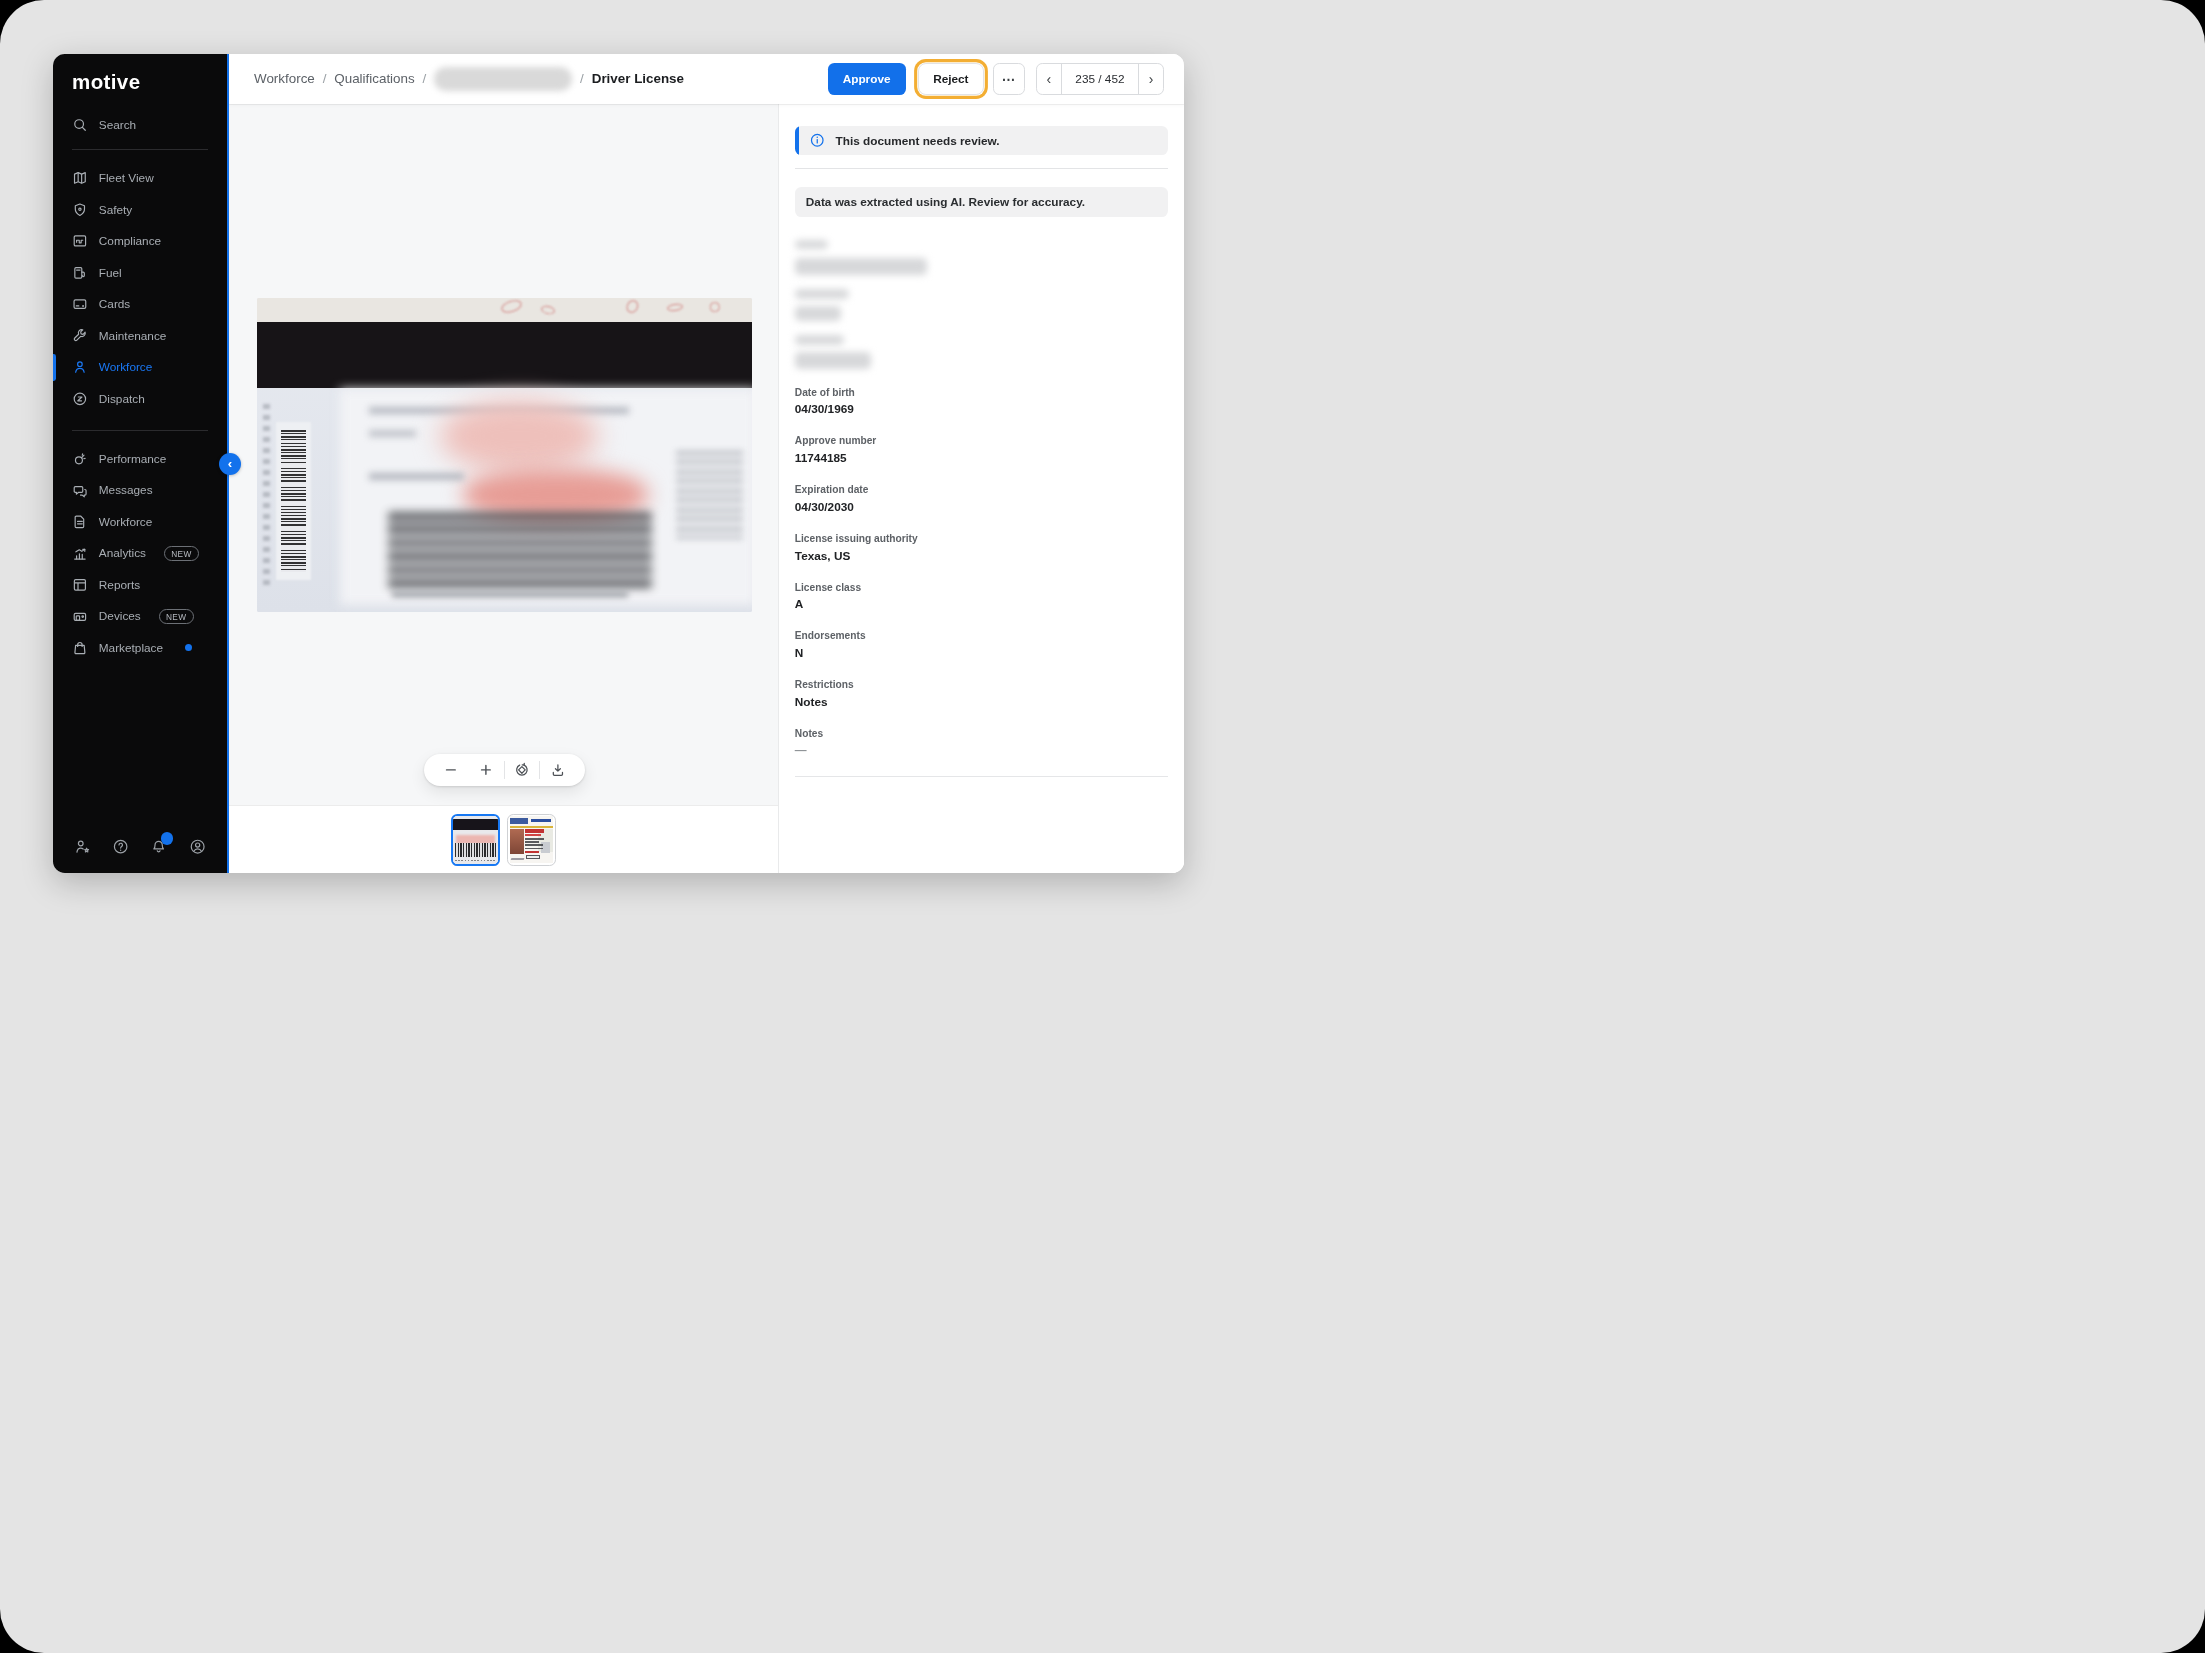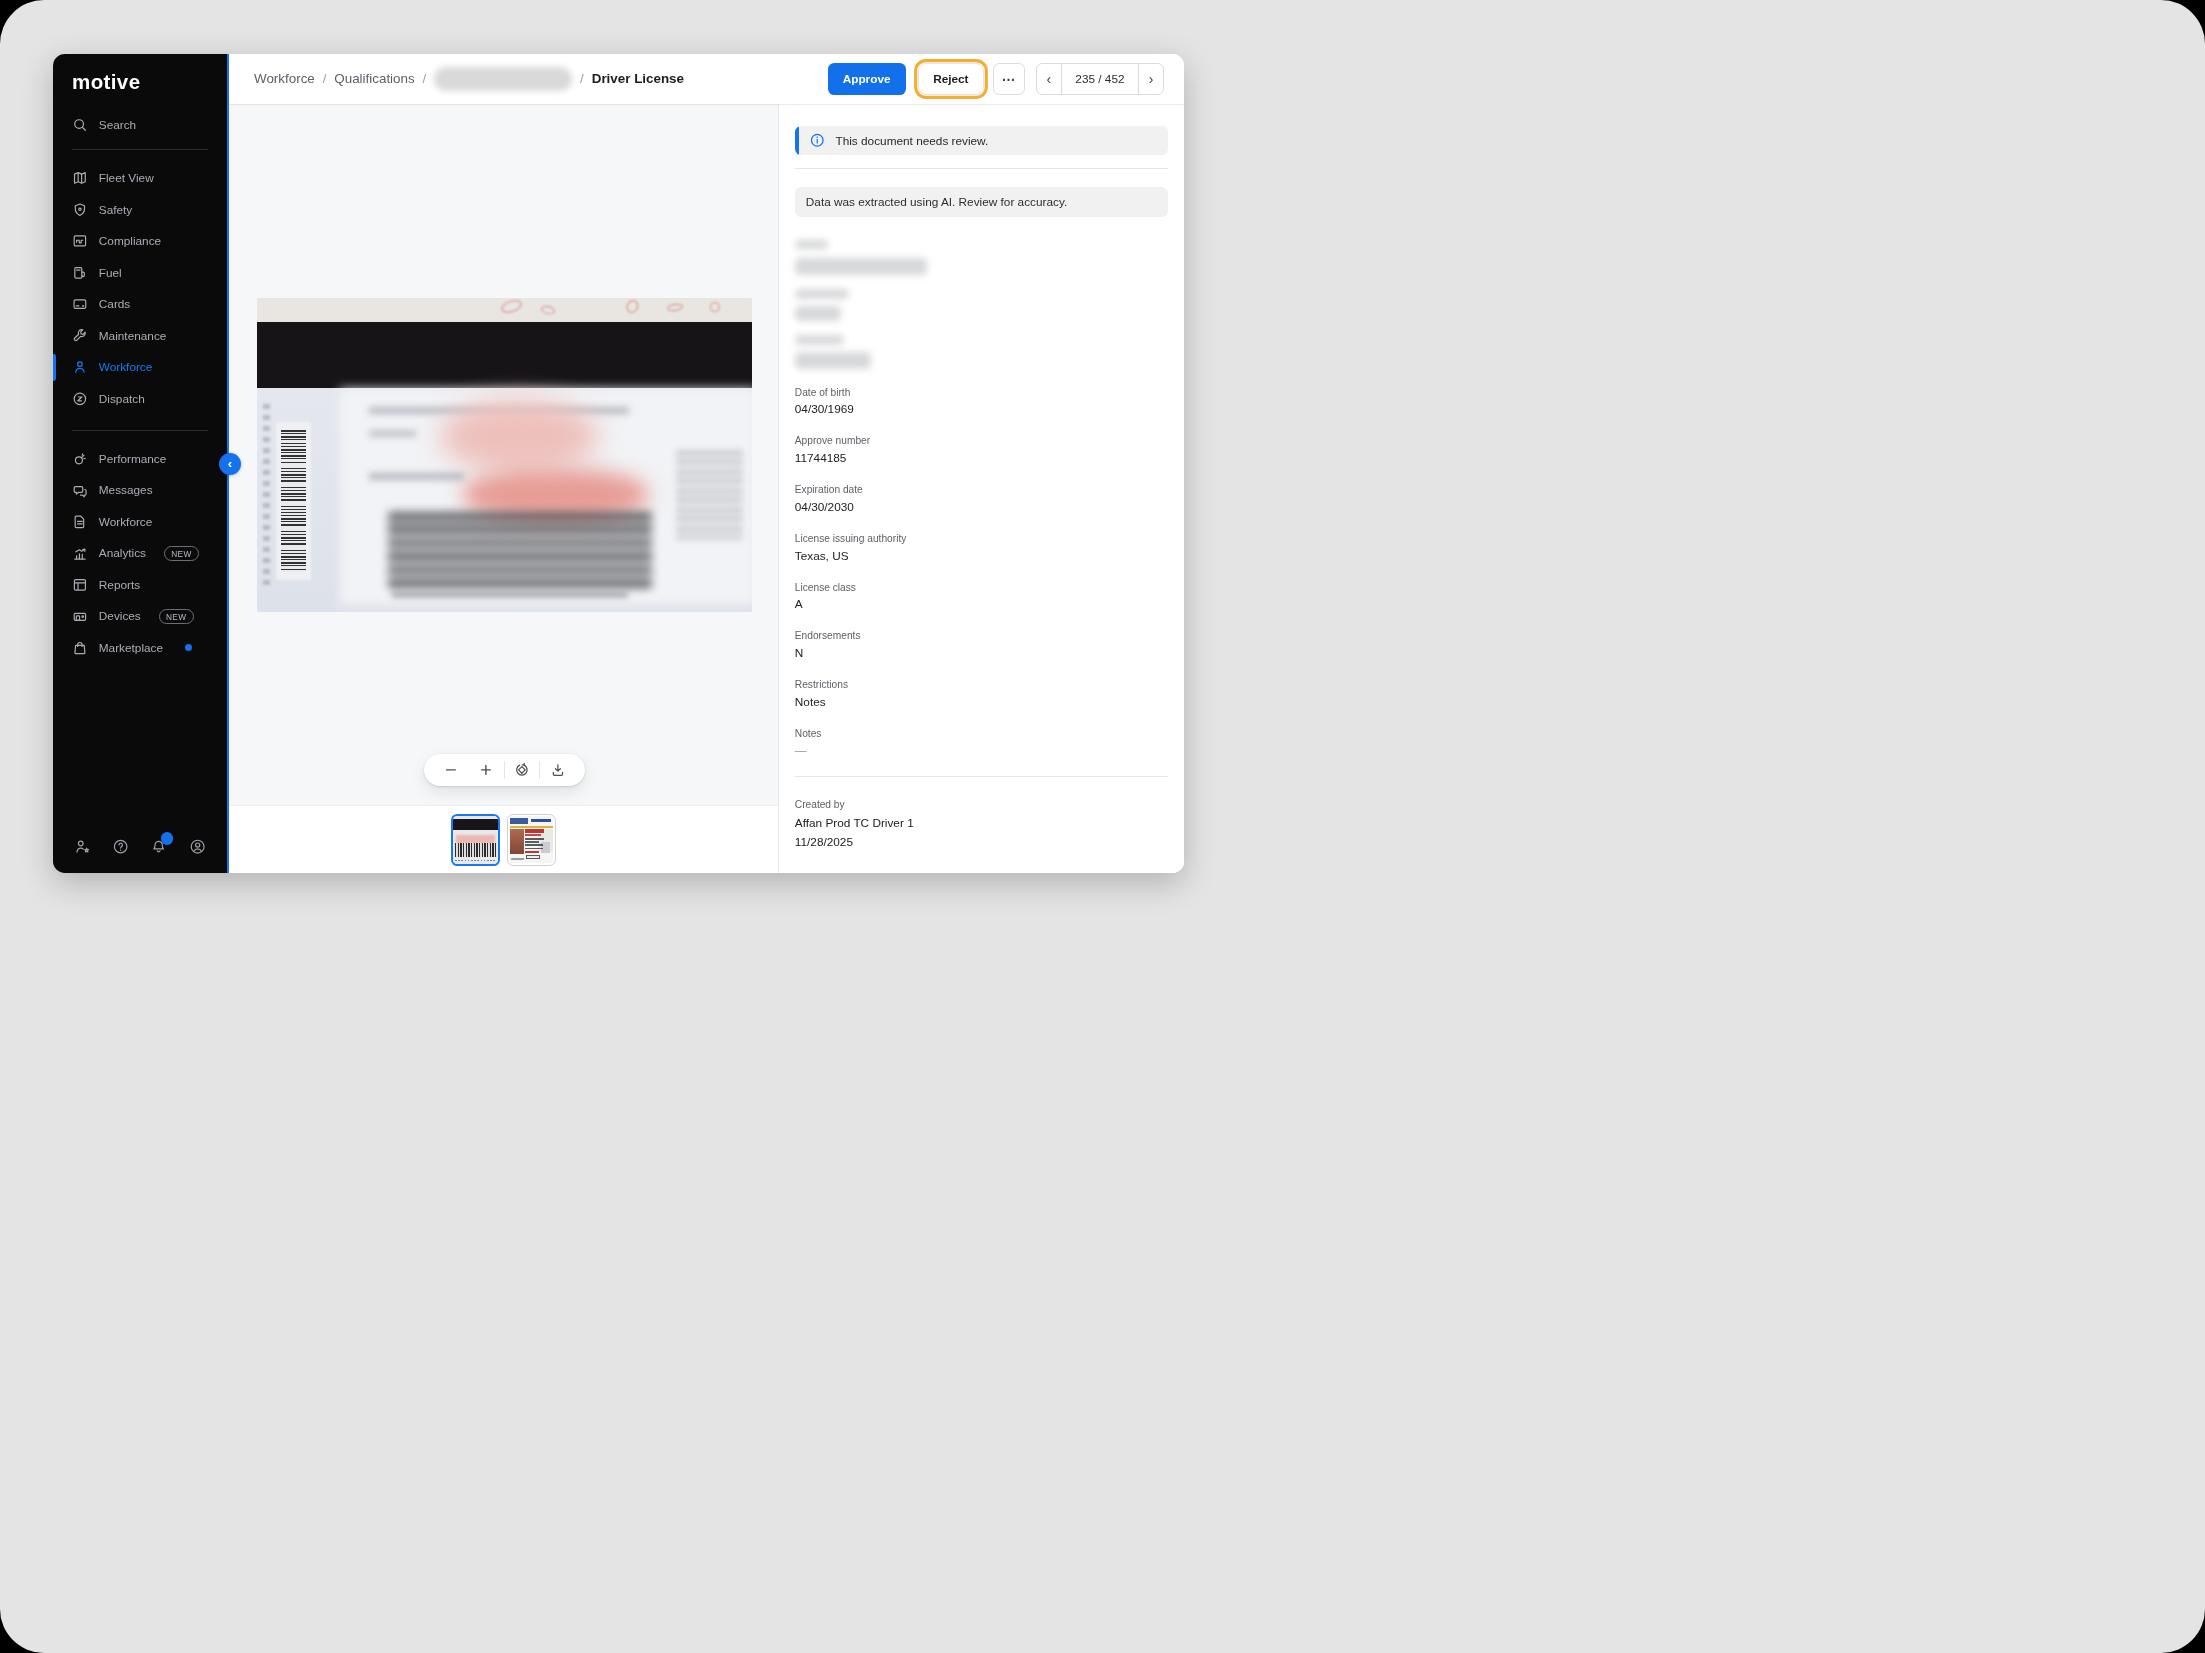--- a/index.html
+++ b/index.html
@@ -134,21 +134,21 @@
   .t2-l1 { top:22px; width:19px; } .t2-l2 { top:25px; width:14px; }
   .t2-l3 { top:28px; width:17.3px; } .t2-l4 { top:31.5px; width:17.3px; }
   .t2-dob { position:absolute; left:15.8px; top:35px; width:14px; height:2.4px; background:#c23333; }
   .t2-vet { position:absolute; left:16.5px; top:39px; width:14px; height:3.9px; border:0.8px solid #55565a;
             background:#eeeeee; }
   .t2-sig { position:absolute; left:1.6px; bottom:2.4px; width:12.6px; height:2.4px; background:#445; opacity:.5;
             transform:skewX(-20deg); }
 
   
   .panel { flex:1; background:#fff; border-left:0.8px solid #e9eaeb; padding:22px 16.5px 0 15.8px;
-           overflow:hidden; position:relative; }
+           overflow:hidden; position:relative;font-weight:bold; }
   .banner { position:relative; height:29px; border-radius:6.3px; background:#f1f1f2; display:flex;
             align-items:center; padding-left:14px; gap:10.2px; overflow:hidden; }
   .banner::before { content:""; position:absolute; left:0; top:0; bottom:0; width:3.9px;
                     background:#1372ec; border-radius:3.2px 0 0 3.2px; }
   .banner .ic { display:flex; width:16.5px; height:16.5px; color:#1372ec; }
   .banner-text { font-size:11.8px; color:#26282b; }
   .panel-divider { border-top:0.8px solid #e3e4e6; margin-top:12.6px; }
   .ai-note { margin-top:18px; height:30px; border-radius:6.3px; background:#f1f1f2; display:flex;
              align-items:center; padding-left:11px; font-size:11.8px; color:#2b2e31; }
   .redacted-block { margin-top:23.6px; }
@@ -554,23 +554,18 @@
             <div class="field-value">Notes</div>
           </div>
           <div class="field">
             <div class="field-label">Notes</div>
             <div class="field-value dim">—</div>
           </div>
         </div>
 
         <div class="panel-divider2"></div>
 
-        <div class="created">
-          <div class="field-label">Created by</div>
-          <div class="name">Affan Prod TC Driver 1</div>
-          <div class="date">11/28/2025</div>
-        </div>
 
       </aside>
     </div>
   </div>
 </div>
 
 
 </body></html>

